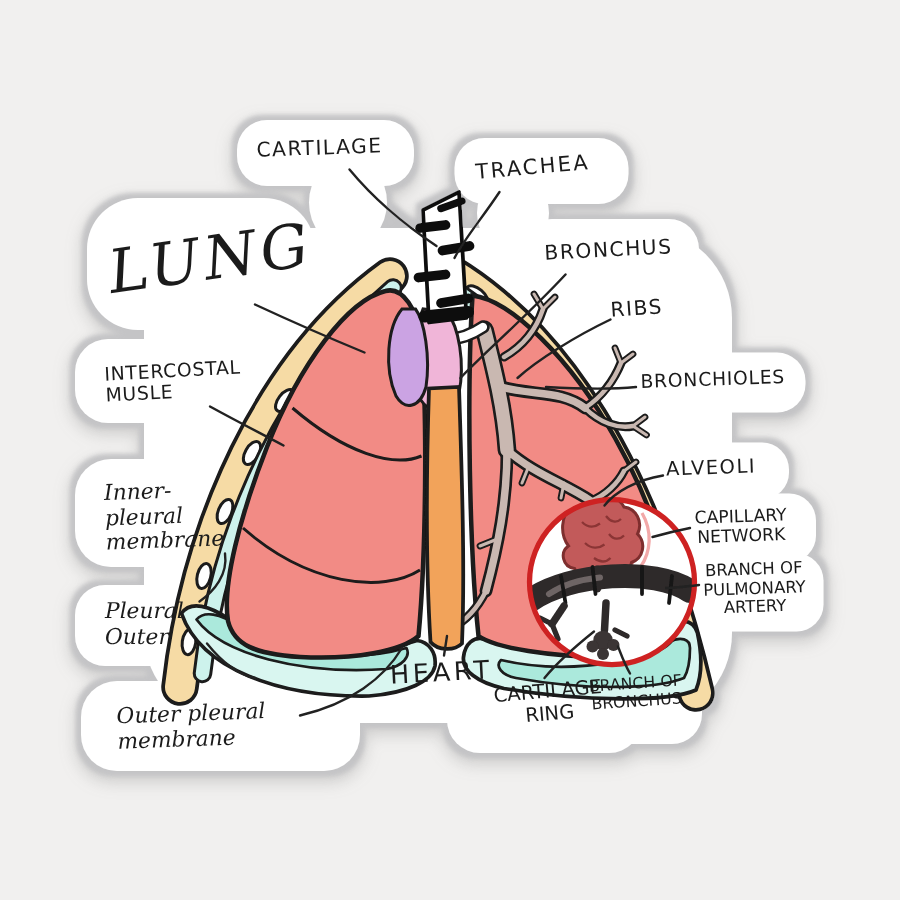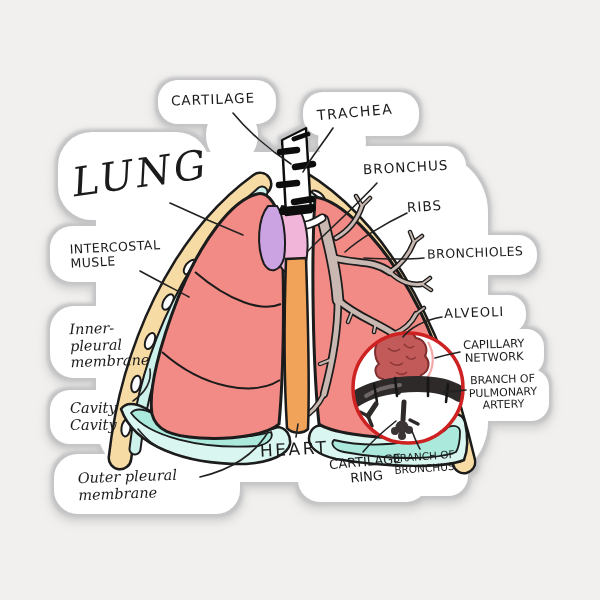--- a/index.html
+++ b/index.html
@@ -223,15 +223,15 @@
 <div class="lbl hand-caps" id="l-ribs">RIBS</div>
 <div class="lbl hand-caps" id="l-bronchioles">BRONCHIOLES</div>
 <div class="lbl hand-caps" id="l-alveoli">ALVEOLI</div>
 <div class="lbl hand-caps center" id="l-capillary">CAPILLARY NETWORK</div>
 <div class="lbl hand-caps center" id="l-pulmartery">BRANCH OF PULMONARY ARTERY</div>
 <div class="lbl hand-caps center" id="l-brbronchus">BRANCH OF BRONCHUS</div>
 <div class="lbl hand-caps center" id="l-cartring">CARTILAGE RING</div>
 <div class="lbl hand-caps" id="l-heart">HEART</div>
 <div class="lbl hand-caps" id="l-intercostal">INTERCOSTAL MUSLE</div>
 <div class="lbl hand-script" id="l-innerpleural">Inner- pleural membrane</div>
-<div class="lbl hand-script" id="l-cavity">Cavity Cavity</div>
+<div class="lbl hand-script" id="l-cavity">Pleural Outer</div>
 <div class="lbl hand-script" id="l-outerpleural">Outer pleural membrane</div>
 </div>
 
 </body></html>

